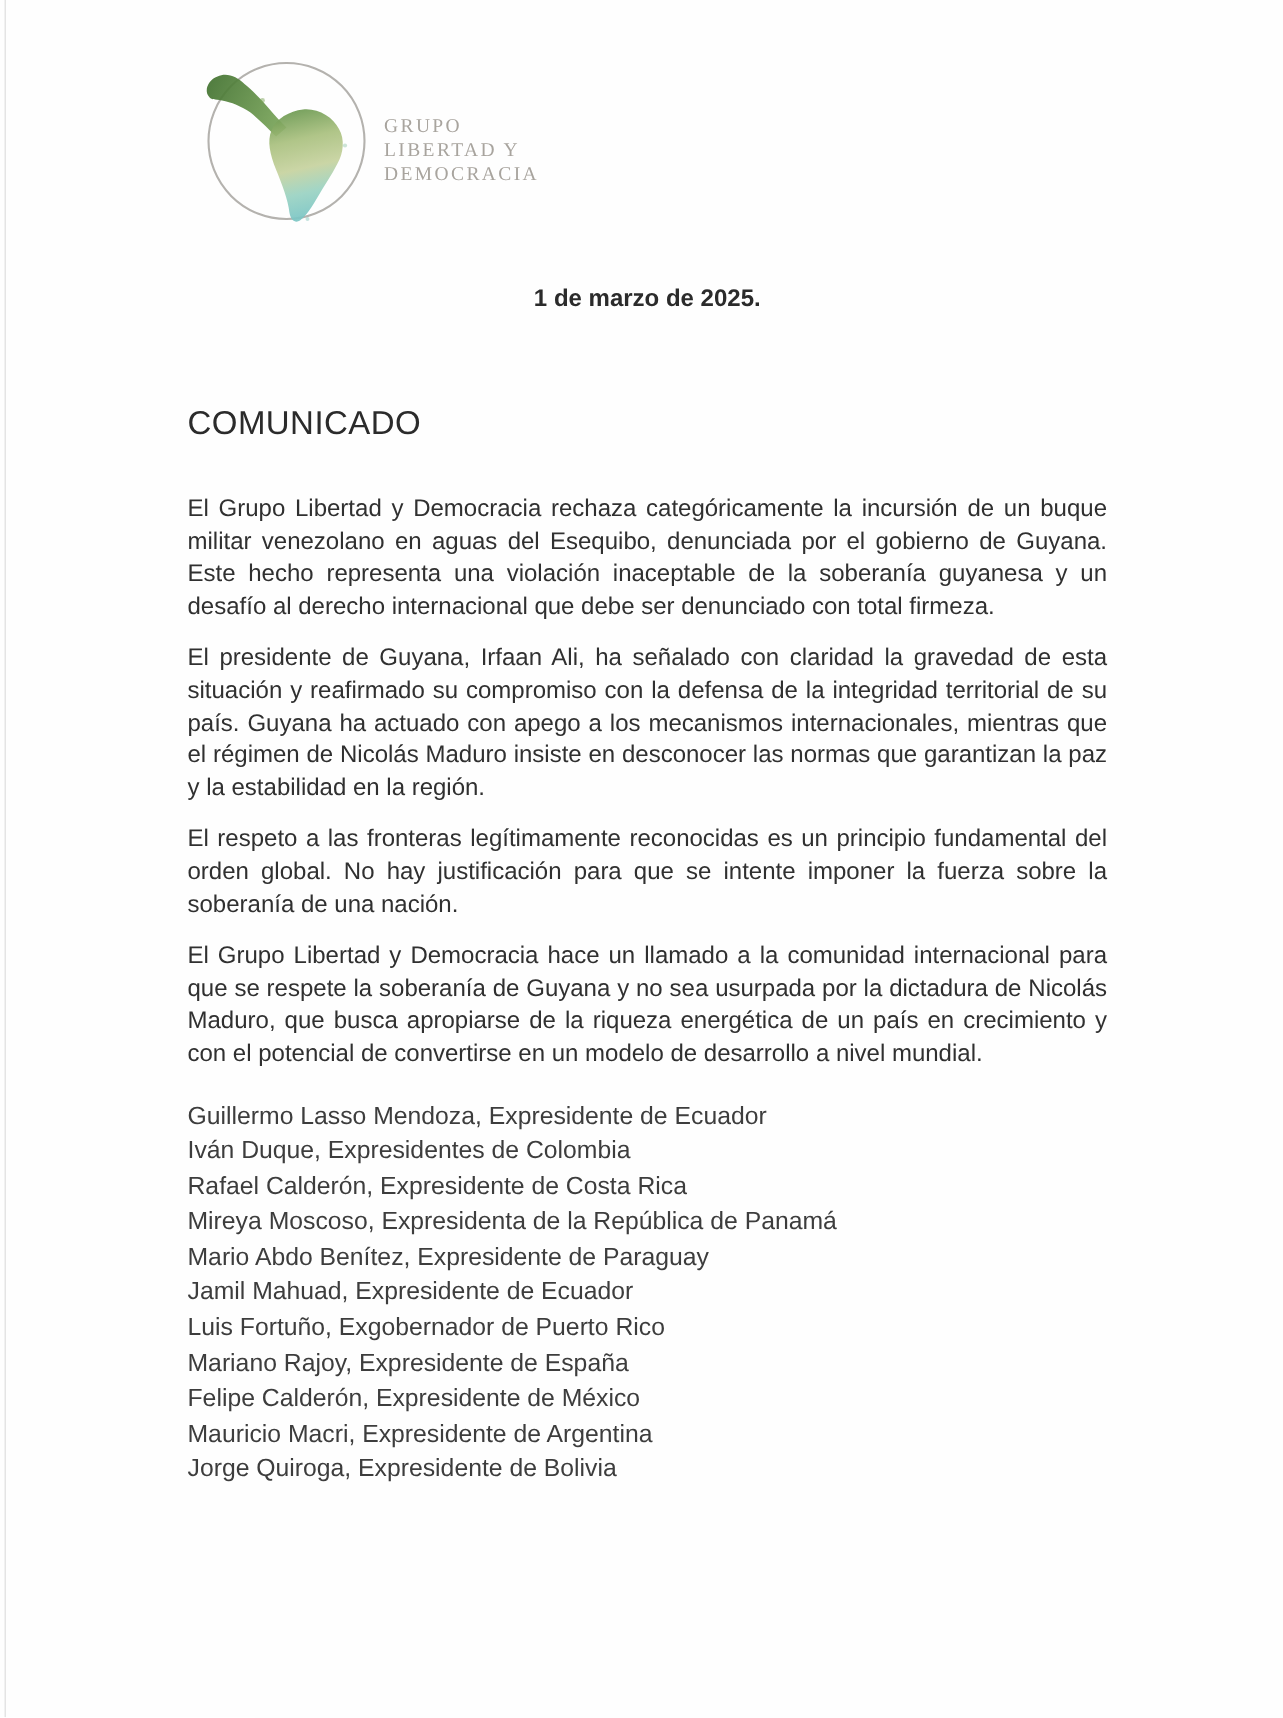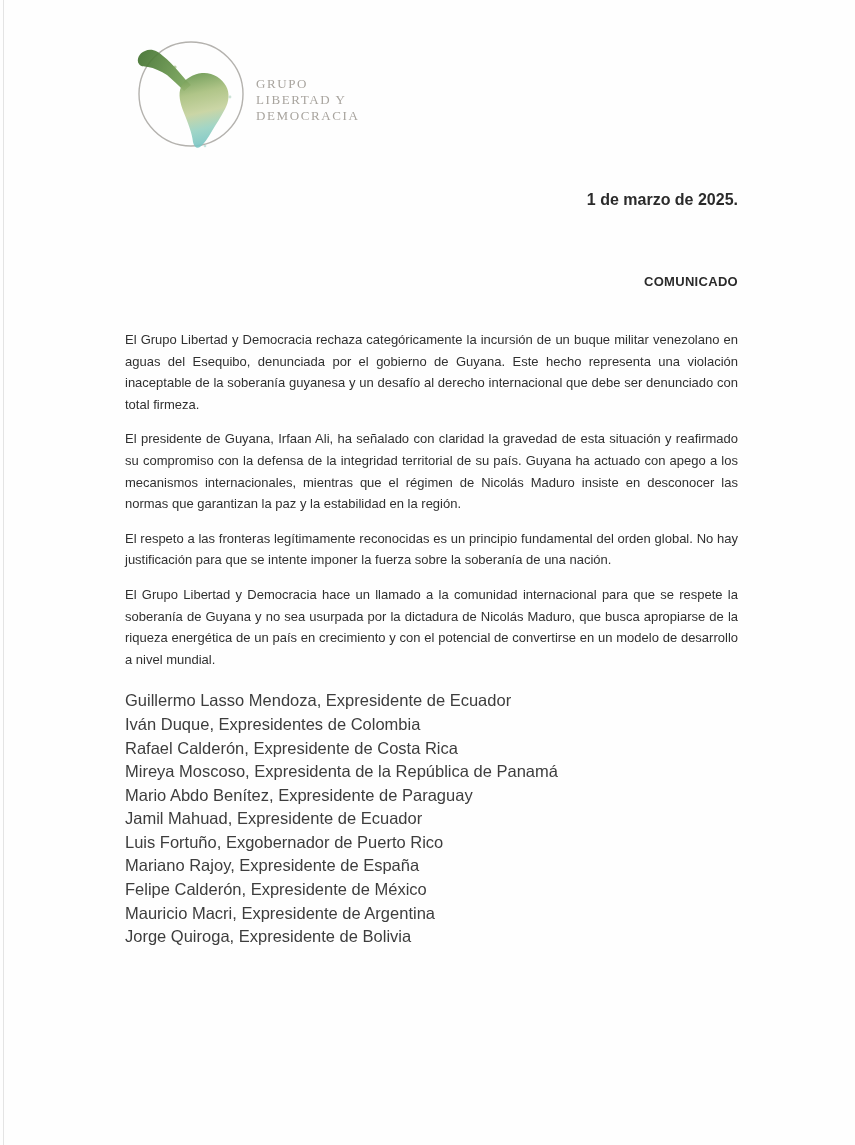--- a/index.html
+++ b/index.html
@@ -46,39 +46,39 @@
   }
   .content {
     position: absolute;
     left: 125px;
     top: 190px;
     width: 613px;
     color: #2f2f2f;
   }
   .date {
     margin: 0;
-    text-align: right;
+    text-align: center;
     font-weight: bold;
     font-size: 16px;
     line-height: 20px;
     color: #2b2b2b;
   }
   .title {
     margin: 61px 0 37px 0;
-    text-align: right;
-    font-weight: bold;
-    font-size: 13px;
+    text-align: left;
+    font-weight: normal;
+    font-size: 22px;
     line-height: 21px;
     letter-spacing: 0.3px;
     color: #2b2b2b;
   }
   .para {
     margin: 0 0 13px 0;
     text-align: justify;
-    font-size: 13px;
+    font-size: 16px;
     line-height: 21.6px;
     color: #303030;
   }
   .members-heading {
     margin: 1px 0 0 0;
     font-weight: bold;
     font-size: 16px;
     line-height: 21px;
     color: #2b2b2b;
   }

